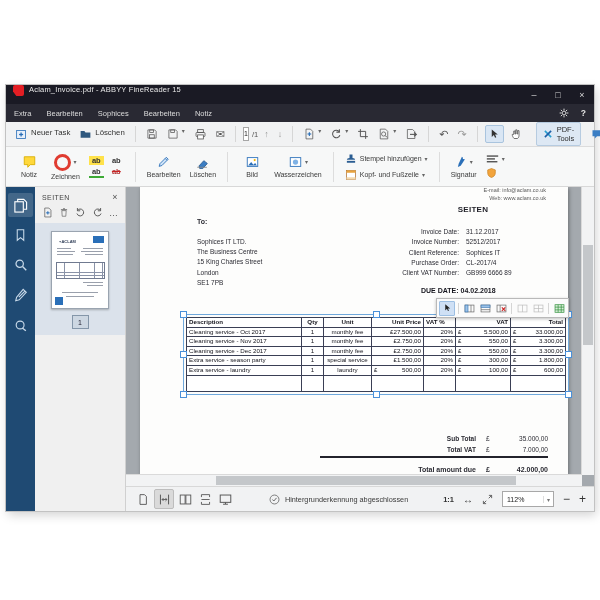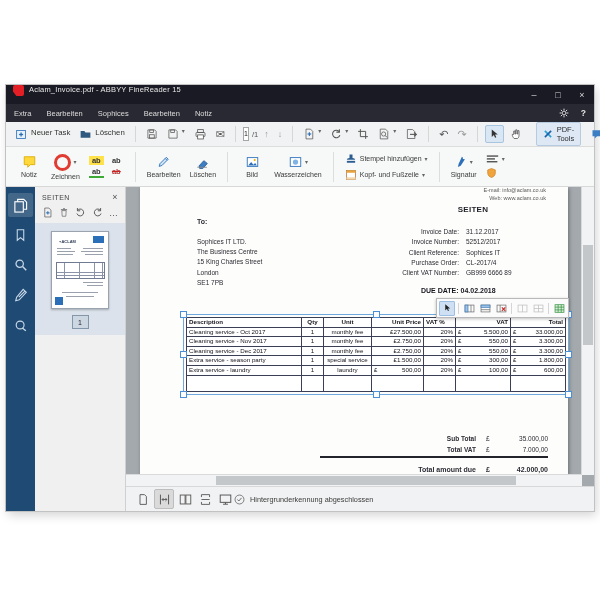--- a/index.html
+++ b/index.html
@@ -102,21 +102,21 @@
   
   .vscroll{position:absolute;right:0;top:0;bottom:11px;width:12px;background:#f2f3f4;border-left:1px solid #dadada;}
   .vthumb{position:absolute;left:1px;right:1px;top:58px;height:100px;background:#c4c7ca;}
   .hscroll{position:absolute;left:0;right:12px;bottom:0;height:11px;background:#f2f3f4;border-top:1px solid #dadada;}
   .hthumb{position:absolute;top:1px;bottom:1px;left:90px;width:300px;background:#c4c7ca;}
   
   .statusbar{height:24px;background:#f1f2f3;border-top:1px solid #d8d8d8;display:flex;align-items:center;padding:0 8px;flex:0 0 auto;color:#333;}
   .sb-left{display:flex;gap:2px;align-items:center;}
   .vbtn{width:18px;height:18px;display:flex;align-items:center;justify-content:center;border-radius:2px;}
   .vbtn.sel{background:#dadada;border:1px solid #bdbdbd;}
-  .sb-mid{flex:1;display:flex;align-items:center;justify-content:flex-start;gap:5px;font-size:7.3px;color:#3a3a3a;}
+  .sb-mid{flex:1;display:flex;align-items:center;justify-content:center;gap:5px;font-size:7.3px;color:#3a3a3a;}
   .sb-right{display:flex;align-items:center;gap:9px;font-size:7.5px;}
   .zoombox{width:46px;height:14px;border:1px solid #a8a8a8;background:#fff;display:flex;align-items:center;font-size:7px;padding-left:4px;color:#222;}
   .zoombox .zc{margin-left:auto;border-left:1px solid #ddd;padding:0 3px;color:#777;font-size:6px;}
   .zpm{font-size:12px;color:#333;line-height:10px;}
   svg{display:block;}
 </style>
 </head>
 <body>
 
 <div class="win">
@@ -735,16 +735,31 @@
         </div>
         <div class="sb-mid">
           <span>
               <svg width="11" height="11" viewBox="0 0 16 16">
                 <circle cx="8" cy="8" r="6.5" fill="none" stroke="#666" stroke-width="1.2"></circle>
                 <path d="M5 8 l2 2.2 4-4.6" fill="none" stroke="#666" stroke-width="1.4"></path>
               </svg>
             </span>
           <span>Hintergrunderkennung abgeschlossen</span>
         </div>
+        <div class="sb-right">
+          <span style="font-weight:bold;">1:1</span>
+          <span style="font-size:10px;">↔</span>
+          <span>
+              <svg width="11" height="11" viewBox="0 0 16 16">
+                <path d="M2 14 L6.2 9.8 M2 14 v-4 M2 14 h4 M14 2 L9.8 6.2 M14 2 v4 M14 2 h-4" fill="none" stroke="#555" stroke-width="1.3"></path>
+              </svg>
+            </span>
+          <span class="zoombox">
+            <span>112%</span>
+            <span class="zc">▾</span>
+          </span>
+          <span class="zpm">−</span>
+          <span class="zpm">+</span>
+        </div>
       </div>
     </div>
   </div>
 </div>
 
 </body></html>

